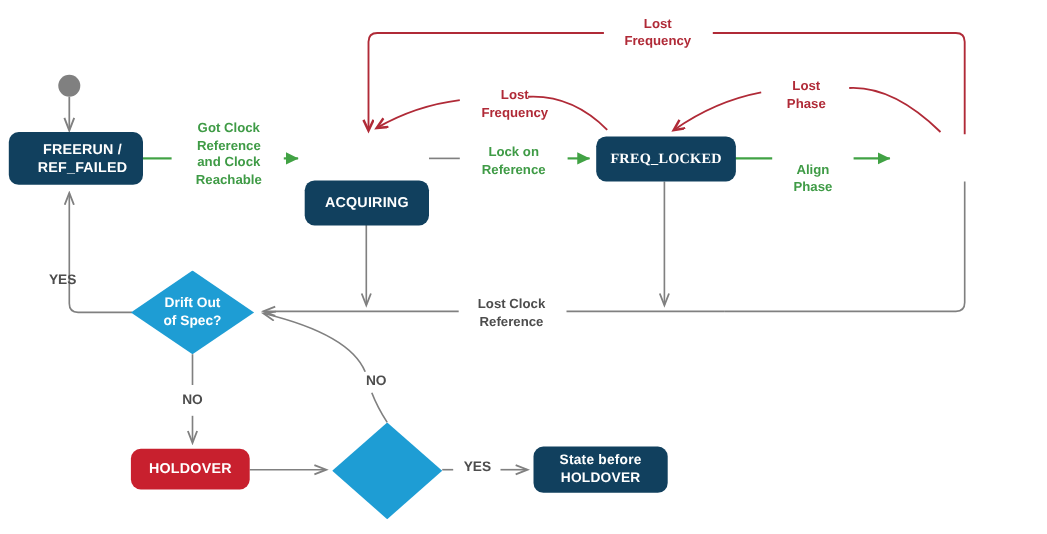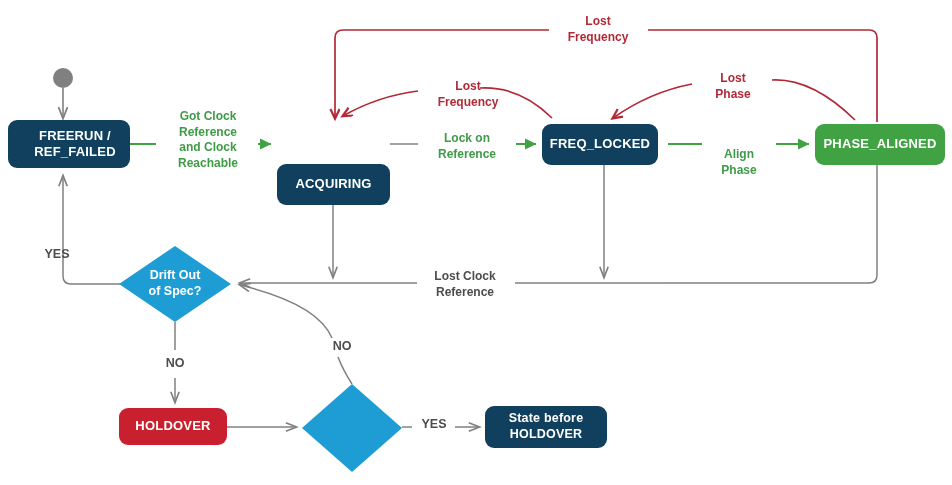--- a/index.html
+++ b/index.html
@@ -85,27 +85,24 @@
 
   <div class="node state navy" style="left:8px;top:120px;width:122px;height:48px;font-size:13px;">
     <span style="white-space:pre-line;margin-left:12px;">FREERUN /
 REF_FAILED</span>
   </div>
 
   <div class="node state navy" style="left:277px;top:124px;width:113px;height:41px;font-size:13px;margin-top:40px;">
     <span style="white-space:pre-line;">ACQUIRING</span>
   </div>
 
-  <div class="node state navy" style="left:542px;top:124px;width:116px;height:41px;font-size:13px;">
+  <div class="node state navy" style="left:542px;top:124px;width:127px;height:41px;font-size:13px;font-family:Liberation Serif, serif;">
     <span style="white-space:pre-line;">FREQ_LOCKED</span>
   </div>
 
-  <div class="node state green" style="left:815px;top:124px;width:130px;height:41px;font-size:13px;">
-    <span style="white-space:pre-line;">PHASE_ALIGNED</span>
-  </div>
 
   <div class="node state red" style="left:119px;top:408px;width:108px;height:37px;font-size:13px;">
     <span style="white-space:pre-line;">HOLDOVER</span>
   </div>
 
   <div class="node state navy" style="left:485px;top:406px;width:122px;height:42px;font-size:12.5px;">
     <span style="white-space:pre-line;">State before
 HOLDOVER</span>
   </div>
 

